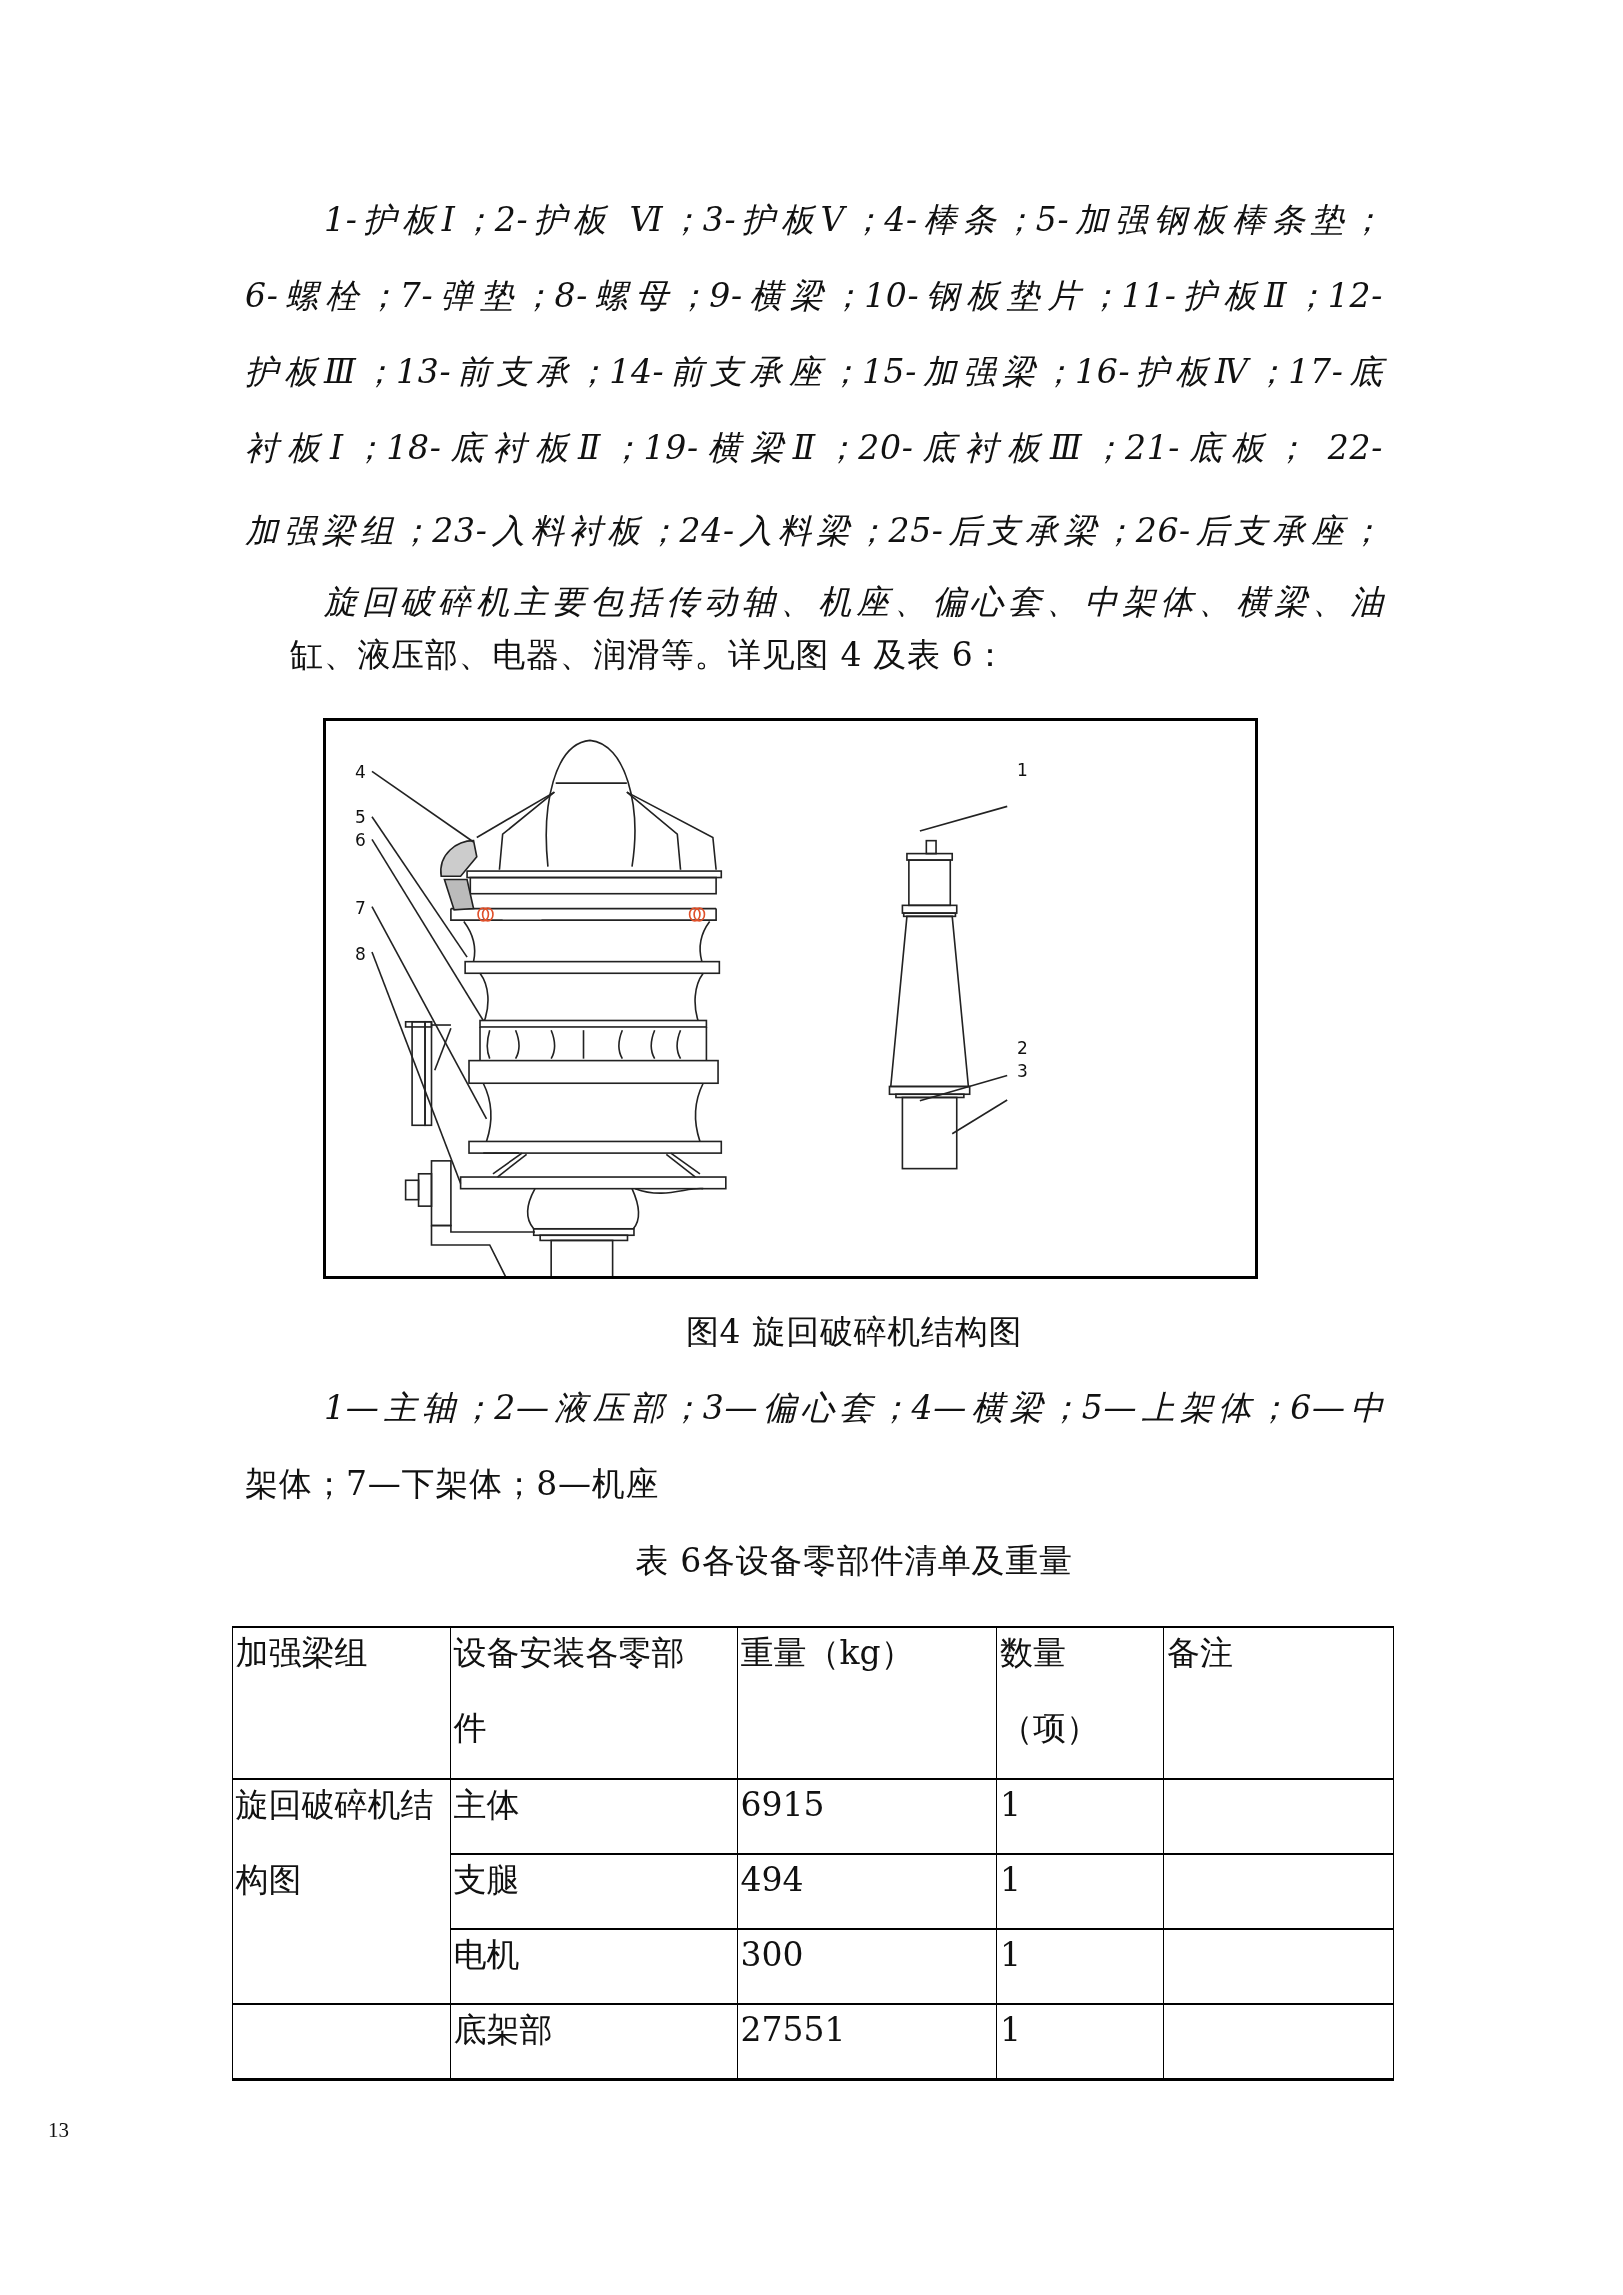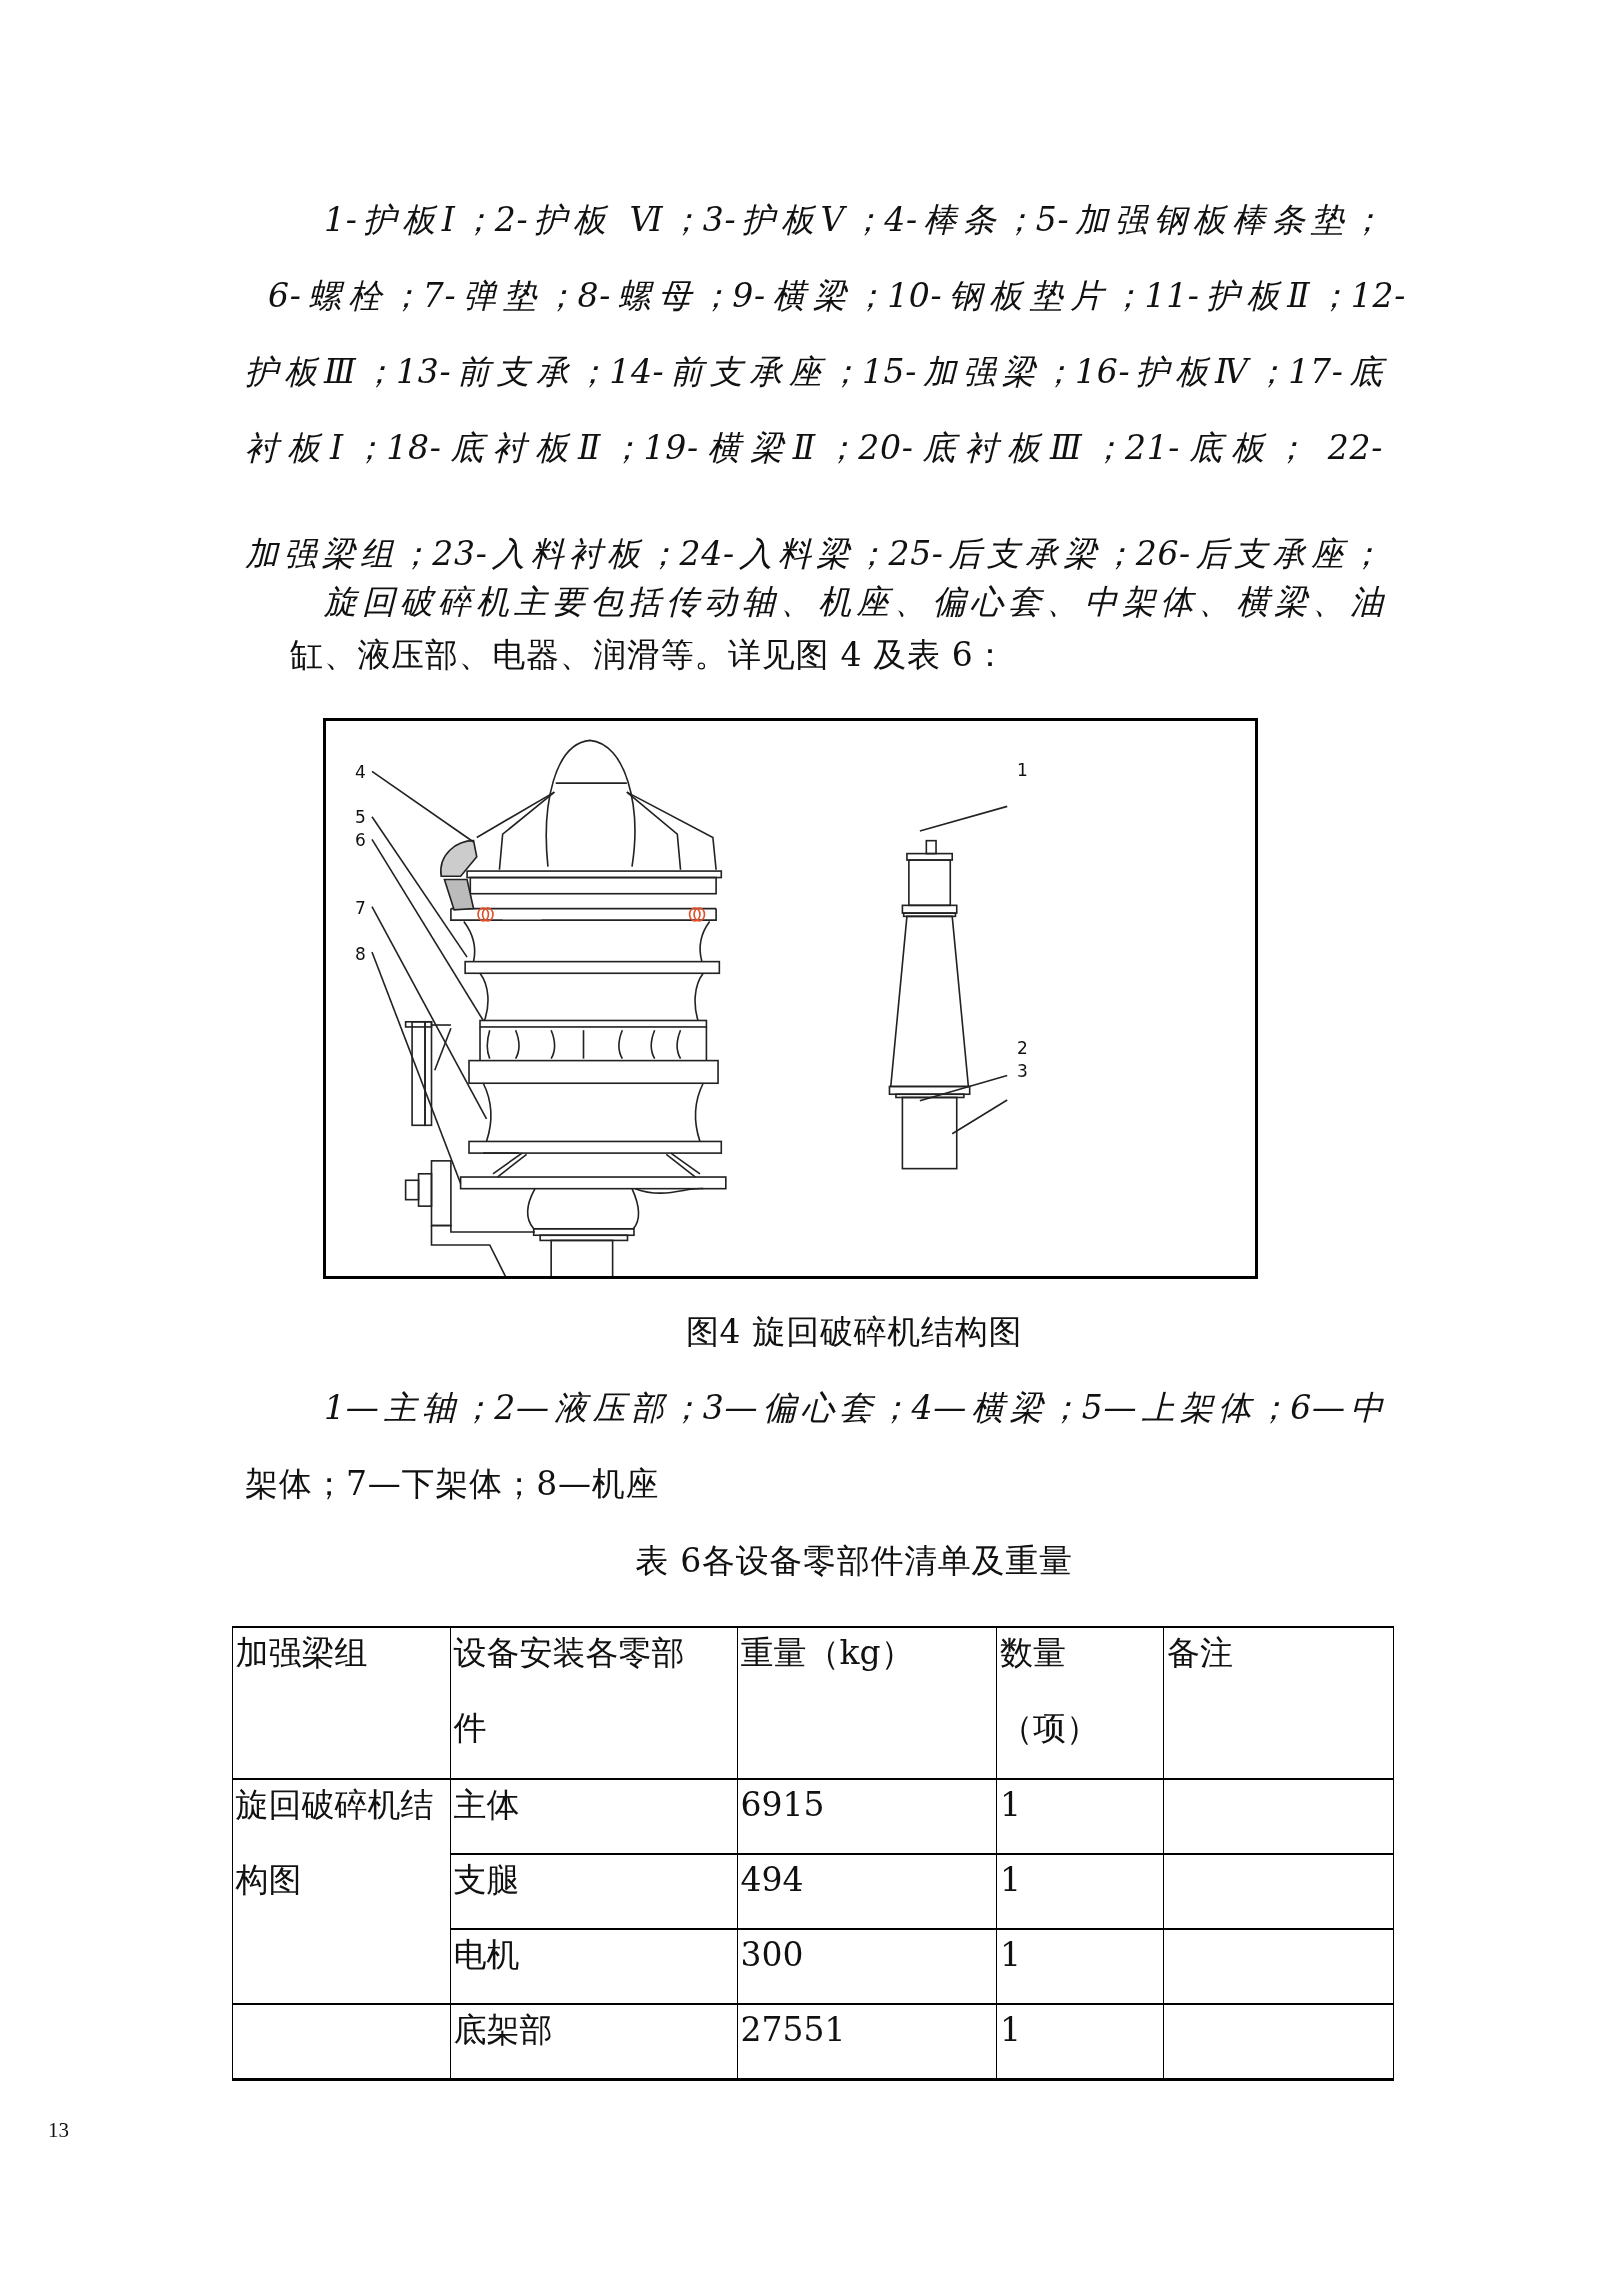--- a/index.html
+++ b/index.html
@@ -22,24 +22,24 @@
   table.parts tr:last-child td { border-bottom-width: 3.3px; }
   table.parts tr.hdr td { border-top-width: 2.6px; }
   .cell-text { display: block; line-height: 75px; margin-top: -17px; word-break: break-all; }
   .pagenum { position: absolute; top: 2118px; left: 0; width: 1624px; text-align: left;
              font-size: 21px; font-family: "Liberation Serif", serif; padding-left: 48px; }
 </style>
 </head>
 <body>
 
 <div class="line indent justify" style="top:200px;">1-护板Ⅰ；2-护板 Ⅵ；3-护板Ⅴ；4-棒条；5-加强钢板棒条垫；</div>
-<div class="line justify" style="top:276px;margin-left:23px;">6-螺栓；7-弹垫；8-螺母；9-横梁；10-钢板垫片；11-护板Ⅱ；12-</div>
+<div class="line justify" style="top:276px;">6-螺栓；7-弹垫；8-螺母；9-横梁；10-钢板垫片；11-护板Ⅱ；12-</div>
 <div class="line justify" style="top:352px;">护板Ⅲ；13-前支承；14-前支承座；15-加强梁；16-护板Ⅳ；17-底</div>
 <div class="line justify" style="top:428px;">衬板Ⅰ；18-底衬板Ⅱ；19-横梁Ⅱ；20-底衬板Ⅲ；21-底板； 22-</div>
-<div class="line justify" style="top:534px;">加强梁组；23-入料衬板；24-入料梁；25-后支承梁；26-后支承座；</div>
+<div class="line justify" style="top:511px;">加强梁组；23-入料衬板；24-入料梁；25-后支承梁；26-后支承座；</div>
 
 <div class="line indent justify" style="top:582px;">旋回破碎机主要包括传动轴、机座、偏心套、中架体、横梁、油</div>
 <div class="line" style="top:635px;margin-left:45px;">缸、液压部、电器、润滑等。详见图 4 及表 6：</div>
 
 <div class="figure">
   <svg viewBox="0 0 1430 858" xmlns="http://www.w3.org/2000/svg" fill="none" stroke="#222" stroke-width="2.5">
 
     <path d="M 340 225 C 330 130, 350 35, 405 30 C 460 35, 485 130, 470 225"></path>
     <line x1="352" y1="96" x2="462" y2="96"></line>
     <path d="M 350 110 L 270 175 L 265 230"></path>

